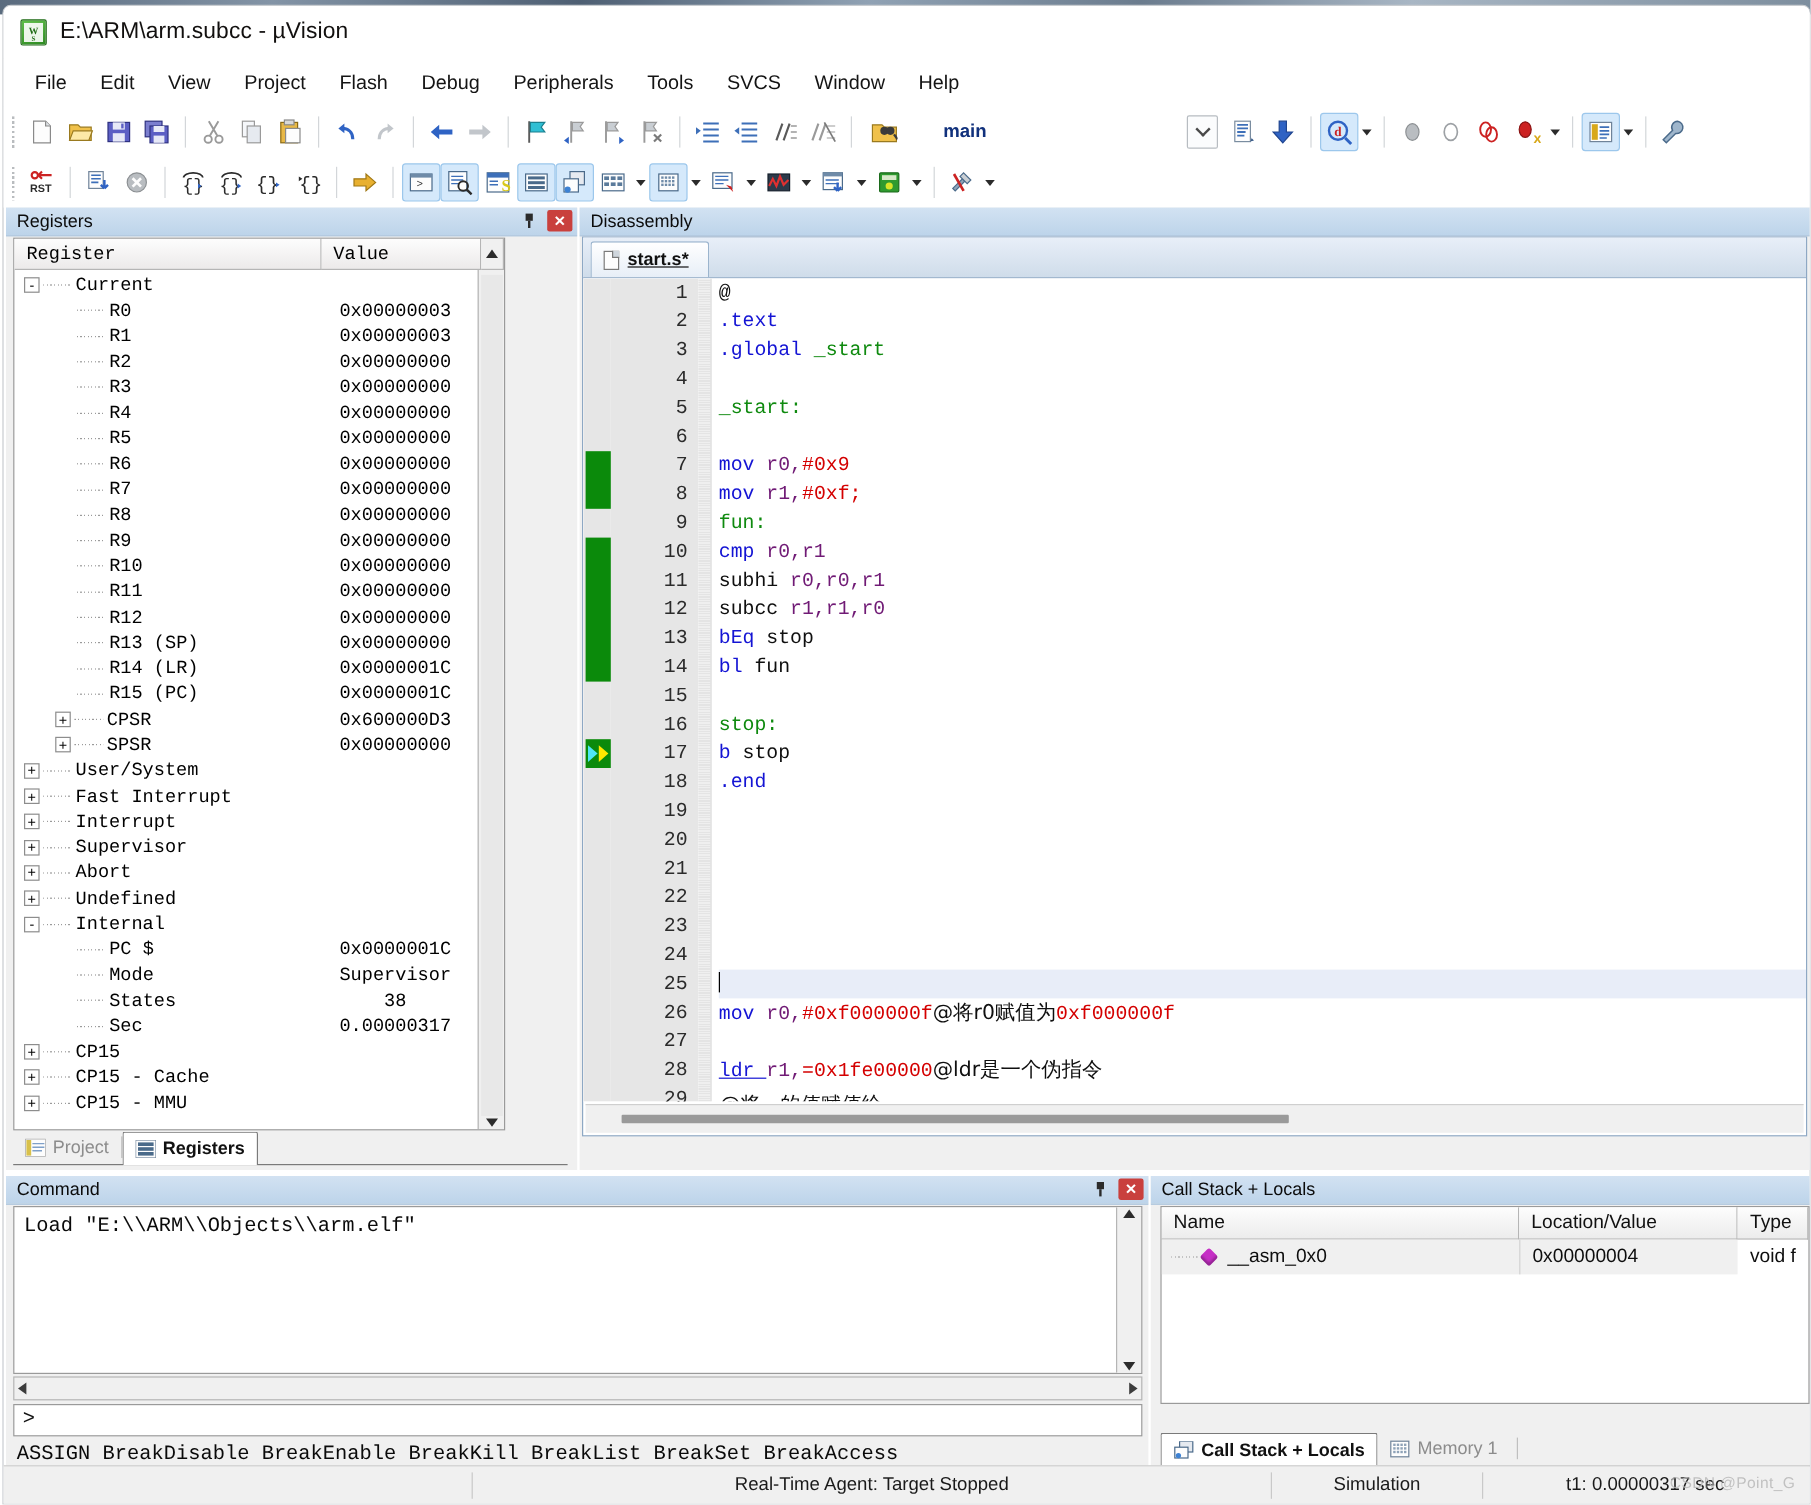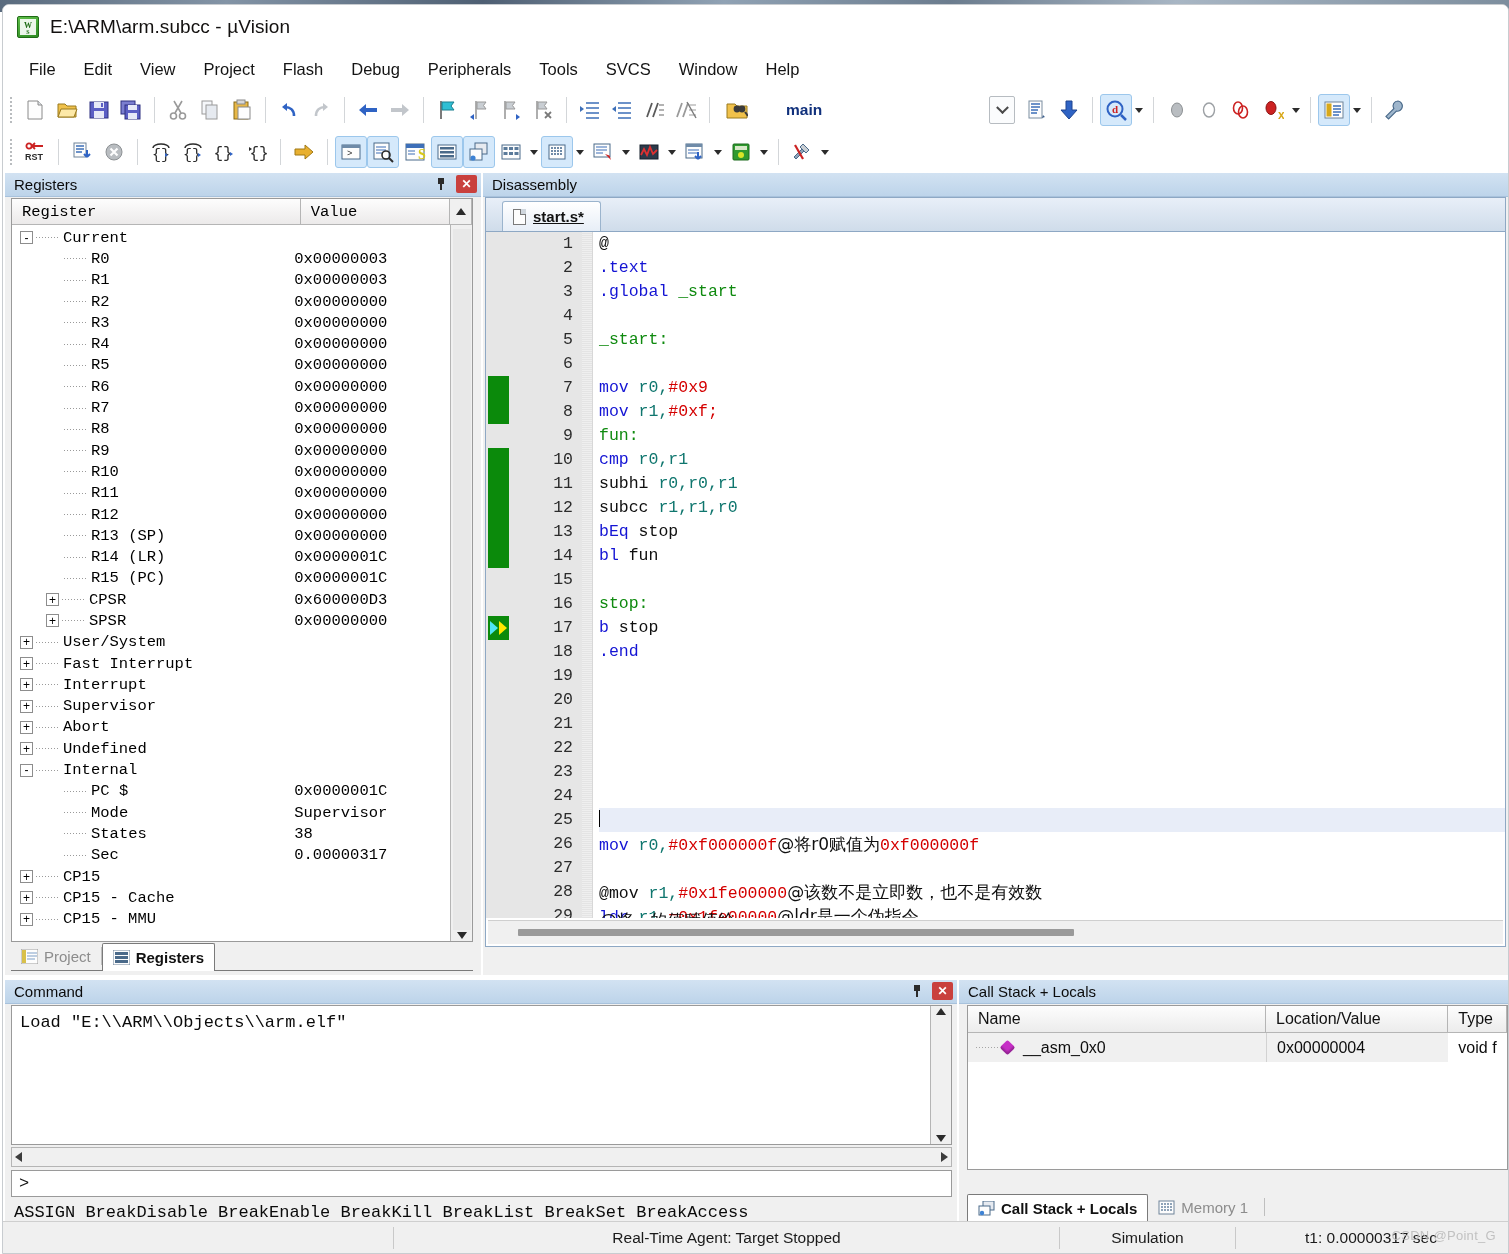--- a/index.html
+++ b/index.html
@@ -175,25 +175,26 @@
   .close-btn {
     width: 21px; height: 18px;
     background: #c9403d;
     display: flex; align-items: center; justify-content: center;
     color: #fff; font-size: 12px; font-weight: bold;
     border-radius: 2px;
   }
 
   .reg-body {
     position: absolute; top: 25px; left: 6px;
-    width: 462px; height: 744px;
+    width: 410px; height: 744px;
     background: #ffffff;
     border: 1px solid #9a9a9a;
     display: flex; flex-direction: column;
     overflow: hidden;
+    text-align: center;
   }
   .reg-colhead {
     display: flex; height: 26px; flex-shrink: 0;
     background: #f0f0f0;
   }
   .reg-colhead .ch {
     border: 1px solid #b5b5b5; border-left: none; border-top: none;
     background: linear-gradient(180deg,#fdfdfd,#eceaea);
     font-family: "Liberation Mono", monospace;
     font-size: 15.5px; color: #000;
@@ -289,21 +290,21 @@
     position: absolute; top: 24px; left: 2px;
     width: 1021px; height: 750px;
     background: #ffffff;
     border: 1px solid #8ea8c4;
   }
   .doc-tabstrip {
     height: 34px;
     background: linear-gradient(180deg,#e8eff8,#cfdcea);
     display: flex; align-items: flex-end;
     border-bottom: 1px solid #8ea8c4;
-    padding-left: 16px;
+    padding-left: 6px;
   }
   .doc-tab {
     height: 30px; display: flex; align-items: center; gap: 7px;
     padding: 0 16px 0 10px;
     background: linear-gradient(180deg,#ffffff,#e7eef7);
     border: 1px solid #9bb4cd; border-bottom: none;
     border-radius: 3px 3px 0 0;
     font-size: 15px; font-weight: bold; color: #111;
     position: relative;
   }
@@ -361,21 +362,21 @@
     font-size: 16.5px;
     padding-left: 6px;
   }
   .cline { height: 24px; line-height: 24px; white-space: pre; }
   .cline.cursorline { background: #e8edf8; }
   .caret {
     display:inline-block; width:1px; height:17px;
     background:#000; vertical-align:-3px;
   }
   .k-kw { color: #1414d4; }          
-  .k-reg { color: #0f766e; }         
+  .k-reg { color: #701a75; }         
   .k-num { color: #d40000; }         
   .k-dir { color: #1414d4; }         
   .k-label { color: #0f8a0f; }
   .k-plain { color: #0f0f0f; }
   .underline-ldr { text-decoration: underline; }
   .cn { font-family: "DejaVu Sans", sans-serif; font-size: 17px; }
 
   .clipped-line {
     position:absolute; left: 114px; bottom: 0;
     height: 9px; overflow: hidden;
@@ -1433,21 +1434,20 @@
               <div class="cline"><span class="k-dir">.end</span></div>
               <div class="cline"></div>
               <div class="cline"></div>
               <div class="cline"></div>
               <div class="cline"></div>
               <div class="cline"></div>
               <div class="cline"></div>
               <div class="cline cursorline"><span class="caret"></span></div>
               <div class="cline"><span class="k-kw">mov </span><span class="k-reg">r0,</span><span class="k-num">#0xf000000f</span><span class="k-plain cn">@将r0赋值为</span><span class="k-num">0xf000000f</span></div>
               <div class="cline"></div>
-              <div class="cline"><span class="k-plain">@mov </span><span class="k-reg">r1,</span><span class="k-num">#0x1fe00000</span><span class="k-plain cn">@该数不是立即数，也不是有效数</span></div>
               <div class="cline"><span class="k-kw underline-ldr">ldr </span><span class="k-reg">r1,</span><span class="k-num">=0x1fe00000</span><span class="k-plain cn">@ldr是一个伪指令</span></div>
             </div>
           <div class="clipped-line">@将   的值赋值给</div>
         </div>
 
         <div class="editor-hscroll">
           <div class="hs-thumb"></div>
         </div>
       </div>
     </div>

